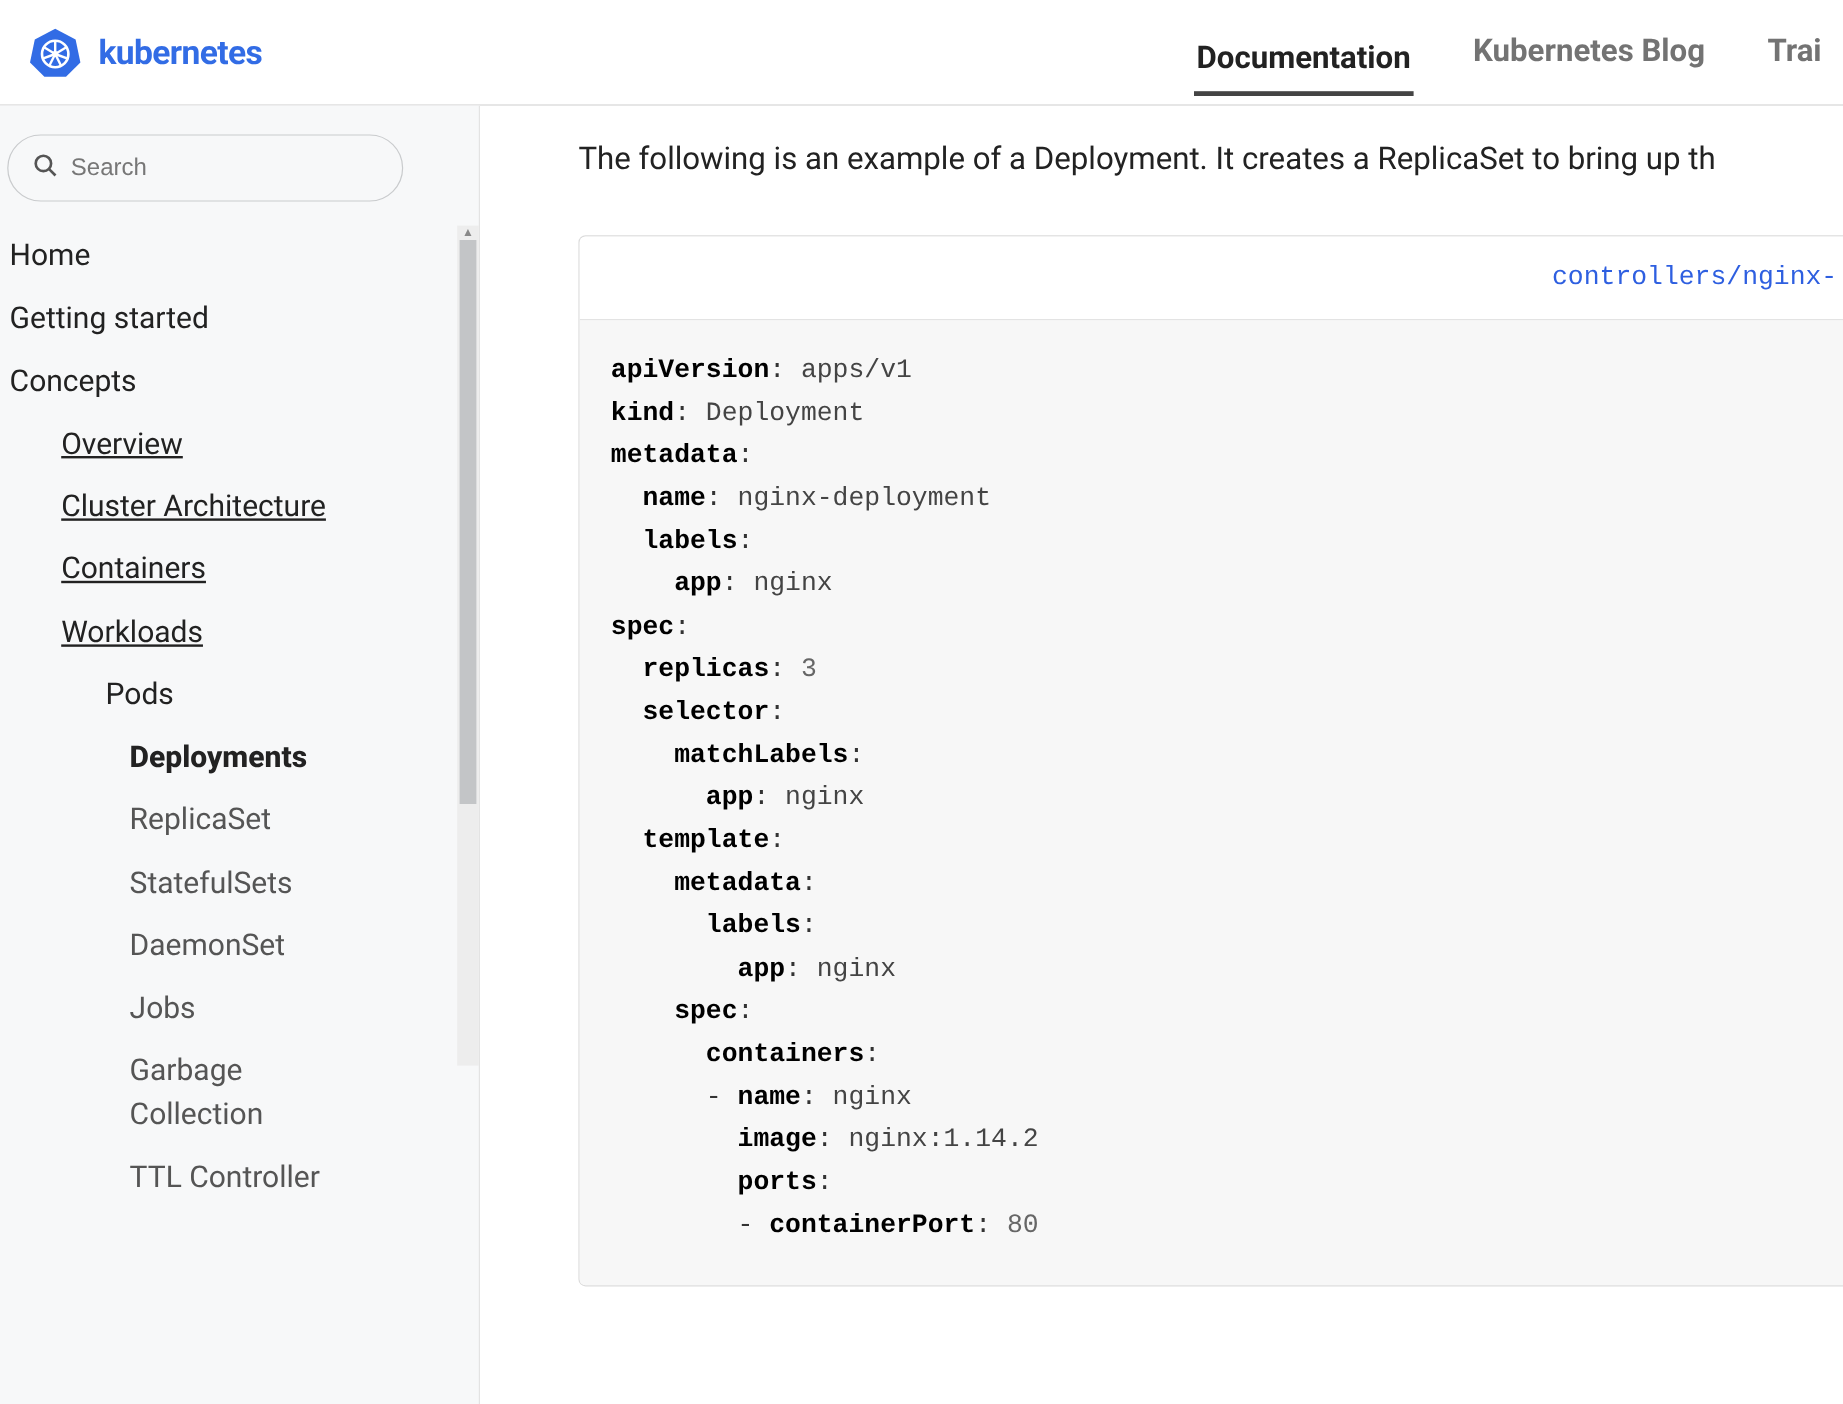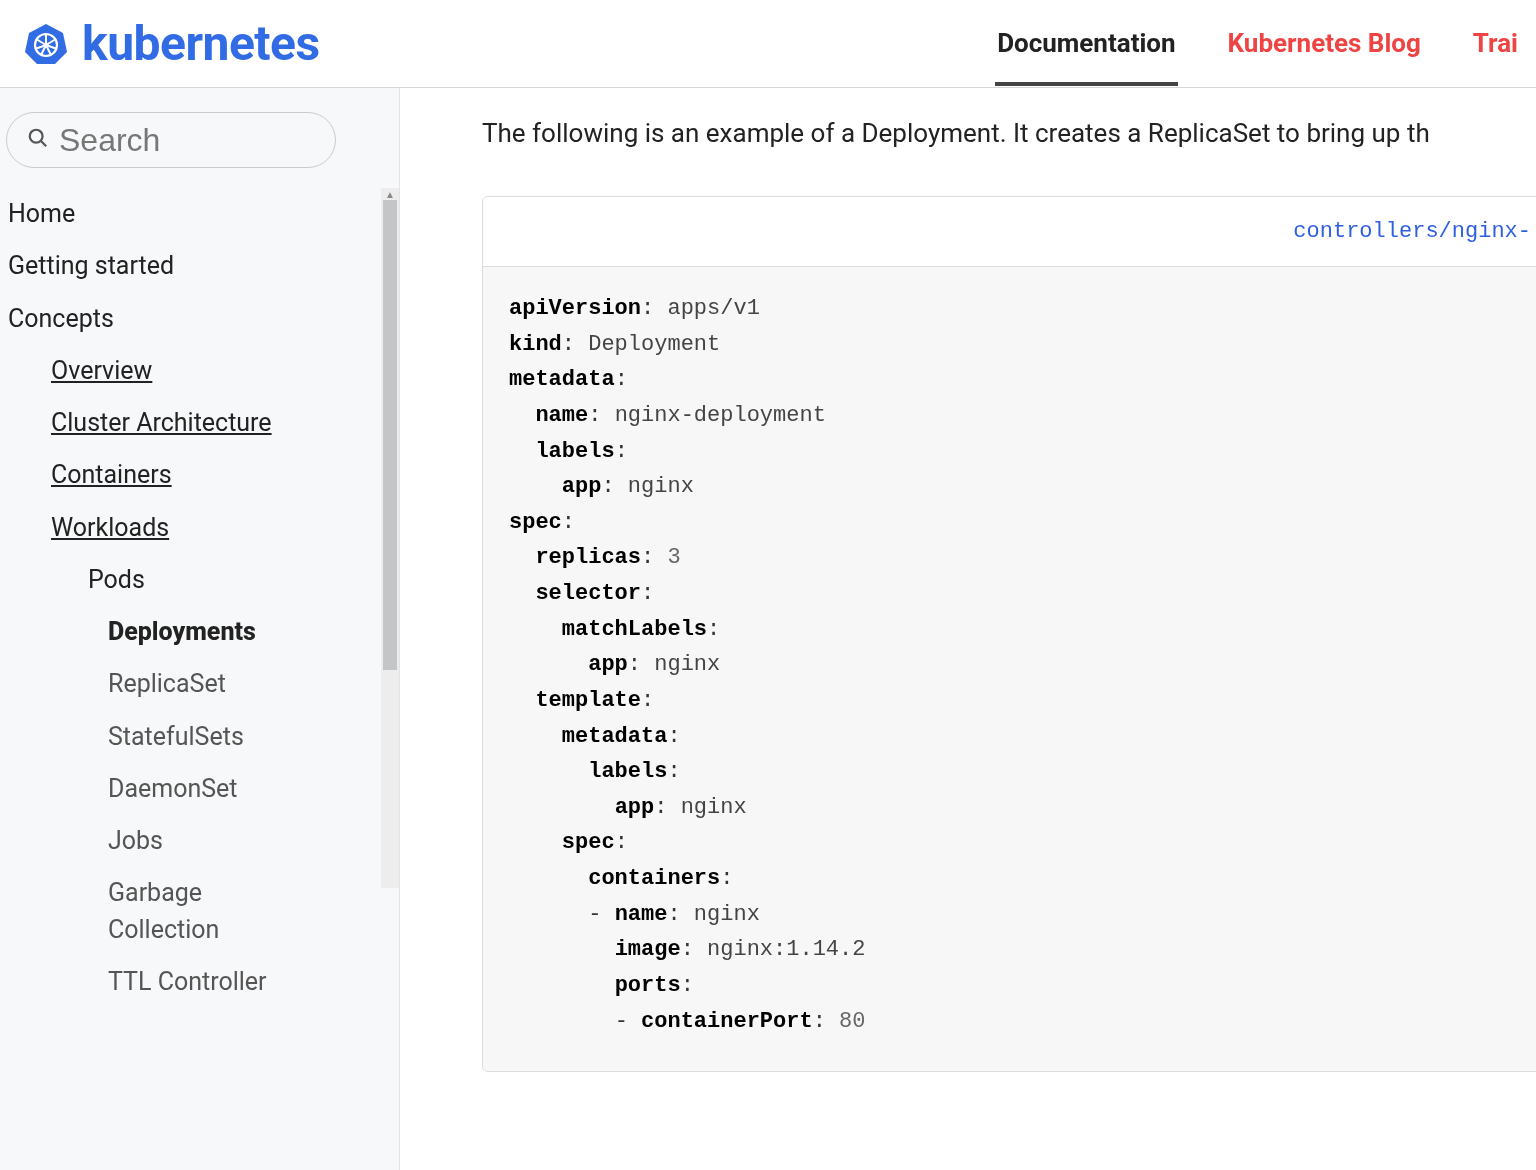--- a/index.html
+++ b/index.html
@@ -22,42 +22,42 @@
   }
   .logo-wrap {
     display: flex;
     align-items: center;
     gap: 14px;
     cursor: pointer;
   }
   .logo-icon svg { display:block; }
   .logo-text {
     font-weight: 700;
-    font-size: 48px;
+    font-size: 28px;
     color: #326ce5;
     letter-spacing: -0.5px;
   }
   .nav {
     display: flex;
     align-items: center;
     gap: 48px;
     padding-right: 16px;
   }
   .nav-item {
     font-size: 26px;
     font-weight: 700;
-    color: #ef4444;
+    color: #737373;
     padding: 26px 2px 28px;
     cursor: pointer;
     white-space: nowrap;
   }
   .nav-item.active {
     color: #222;
     border-bottom: 4px solid #444;
-    padding-bottom: 24px;
+    padding-bottom: 12px;
   }
   .layout {
     display: flex;
     height: calc(1170px - 88px);
   }
   .sidebar {
     width: 400px;
     background: #f7f8f9;
     border-right: 1px solid #e3e3e3;
     padding: 24px 0 0 0;
@@ -74,21 +74,21 @@
     align-items: center;
     padding: 0 20px;
     gap: 10px;
     cursor: text;
   }
   .search svg { flex-shrink:0; }
   .search input {
     border: none;
     background: transparent;
     outline: none;
-    font-size: 32px;
+    font-size: 20px;
     color: #666;
     width: 100%;
   }
   .search input::placeholder { color: #777; }
   .nav-tree {
     font-size: 25px;
     color: #222;
     position: relative;
   }
   .tree-scrollbar {

